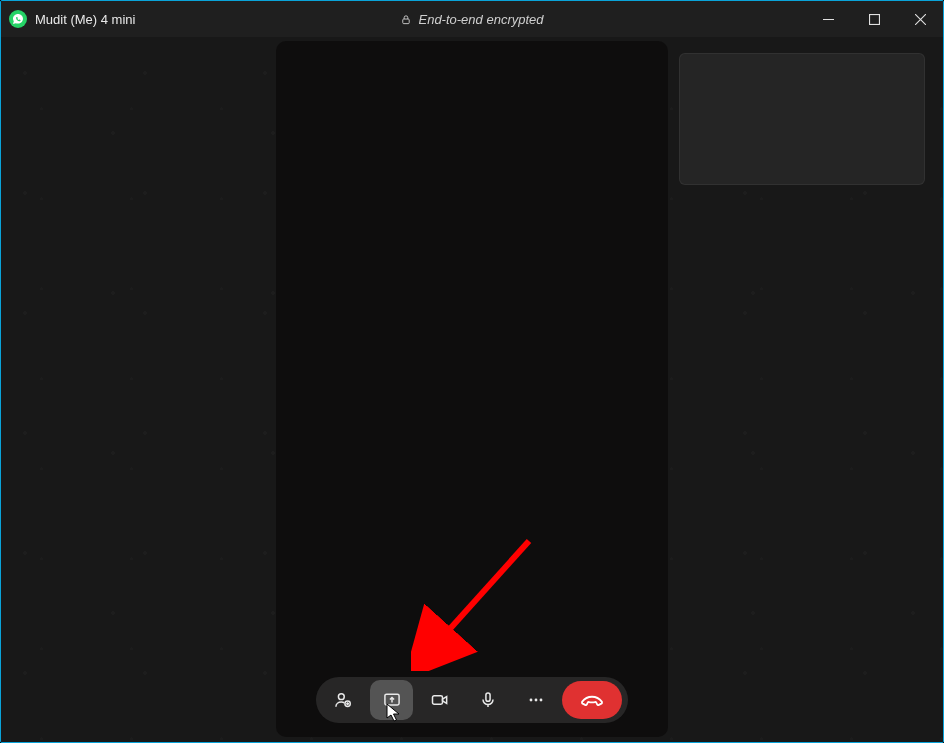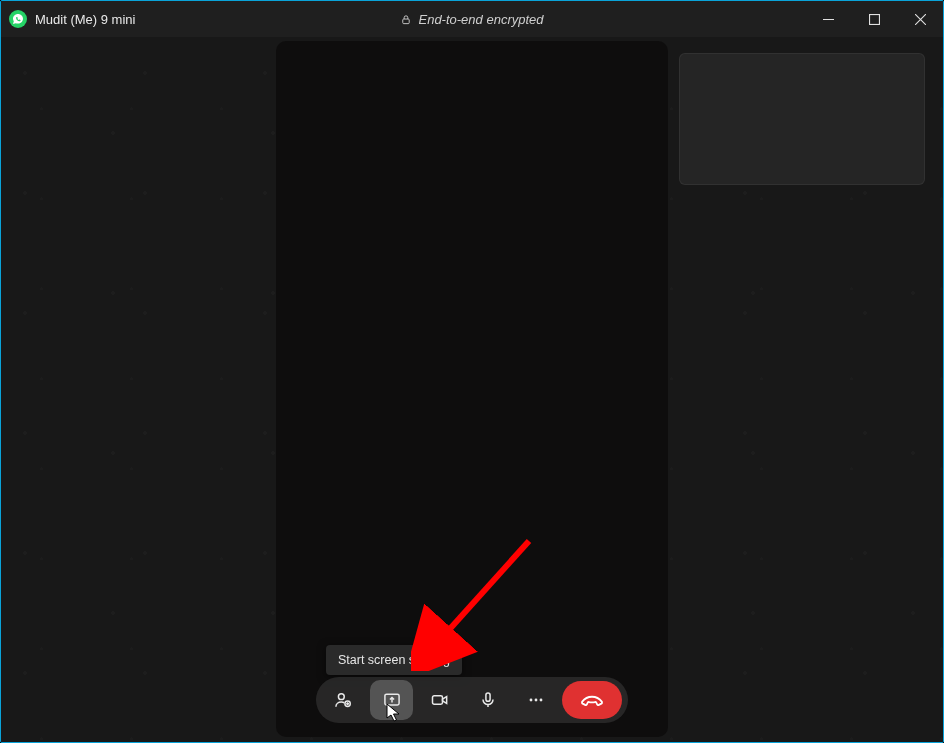--- a/index.html
+++ b/index.html
@@ -91,21 +91,21 @@
 </head>
 <body>
 
 <div class="titlebar">
   <div class="app-icon">
     <svg width="12" height="12" viewBox="0 0 24 24" fill="none">
       <path d="M12 2C6.48 2 2 6.3 2 11.6c0 1.87.58 3.6 1.58 5.07L2 22l5.5-1.5A10.4 10.4 0 0 0 12 21.2c5.52 0 10-4.3 10-9.6S17.52 2 12 2z" fill="#fff"></path>
       <path d="M9 8.5c.2-.5.4-.5.7-.5h.5c.2 0 .4 0 .6.5l.8 2c.1.2 0 .4-.1.5l-.5.6c-.1.1-.1.3 0 .4.4.7 1.4 1.6 2.4 2 .2.1.3 0 .4-.1l.6-.7c.1-.2.3-.2.5-.1l2 .9c.2.1.3.3.3.5 0 .3-.1 1-.6 1.4-.5.4-1.2.6-1.7.6-1 0-3-.7-4.5-2.2-1.5-1.5-2.2-3.5-2.2-4.5 0-.5.2-1.2.6-1.7.1-.2.2-.3.2-.6z" fill="#25d366"></path>
     </svg>
   </div>
-  <div class="title-text">Mudit (Me) 9 mini</div>
+  <div class="title-text">Mudit (Me) 4 mini</div>
 
   <div class="center">
     <span>
       <svg width="11" height="13" viewBox="0 0 24 24" fill="none" stroke="#cfcfcf" stroke-width="2">
         <rect x="5" y="11" width="14" height="10" rx="2"></rect>
         <path d="M8 11V8a4 4 0 0 1 8 0v3"></path>
       </svg>
     </span>
     <span>End-to-end encrypted</span>
   </div>
@@ -128,23 +128,20 @@
     </div>
   </div>
 </div>
 
 <div class="bg"></div>
 
 <div class="pip"></div>
 
 <div class="call-card">
 
-  <div class="tooltip" style="left:50px; bottom:62px;">
-    <span>Start screen sharing</span>
-  </div>
 
   <div class="controls">
 
     <div class="ctrl">
       <span>
         <svg width="20" height="20" viewBox="0 0 24 24" fill="none" stroke="#e8e8e8" stroke-width="1.8">
           <circle cx="10" cy="8" r="3.5"></circle>
           <path d="M3.5 20c0-3.2 2.9-5.5 6.5-5.5 1.3 0 2.5.3 3.5.8"></path>
           <circle cx="17.5" cy="16.5" r="3.2"></circle>
           <path d="M17.5 14.8v3.4M15.8 16.5h3.4"></path>

